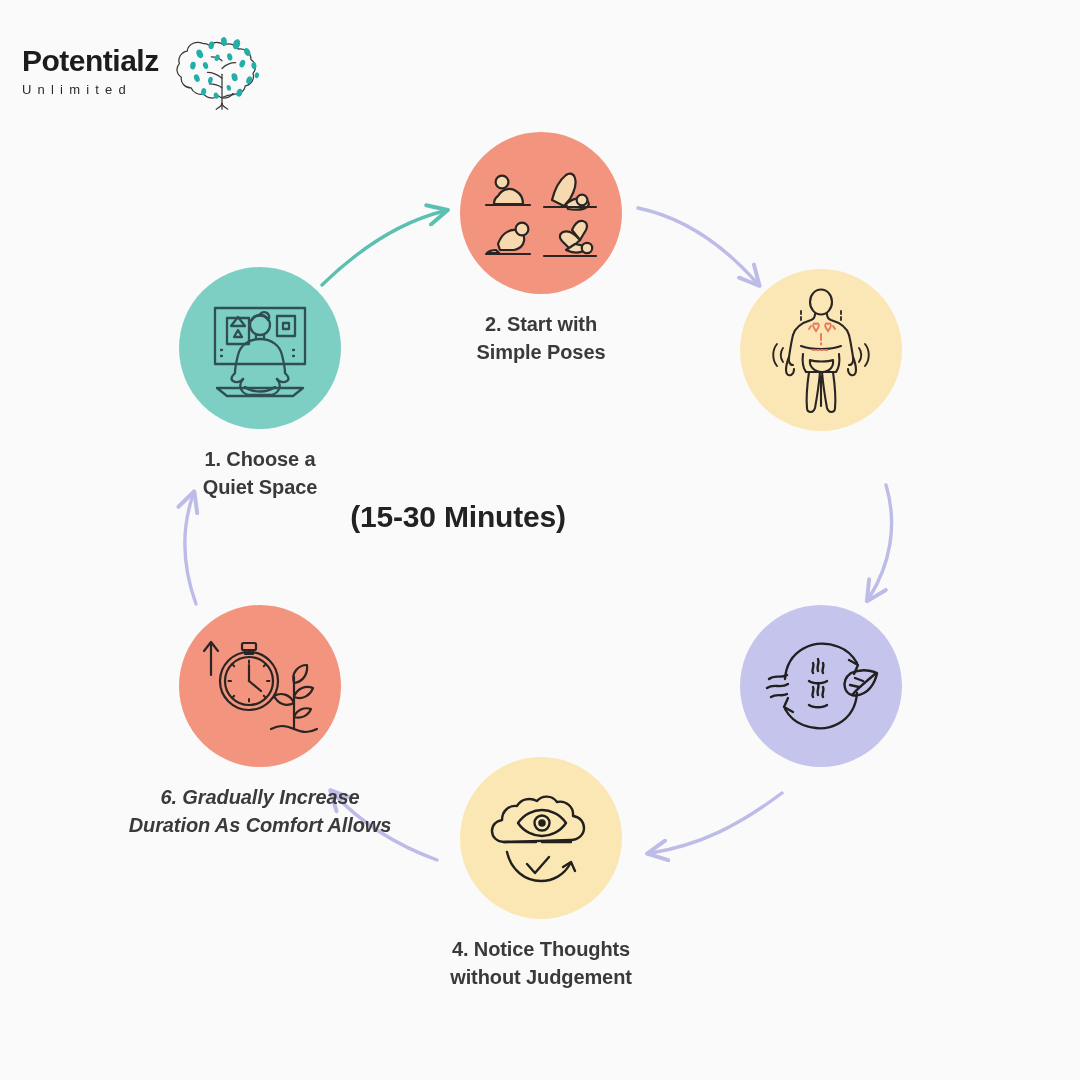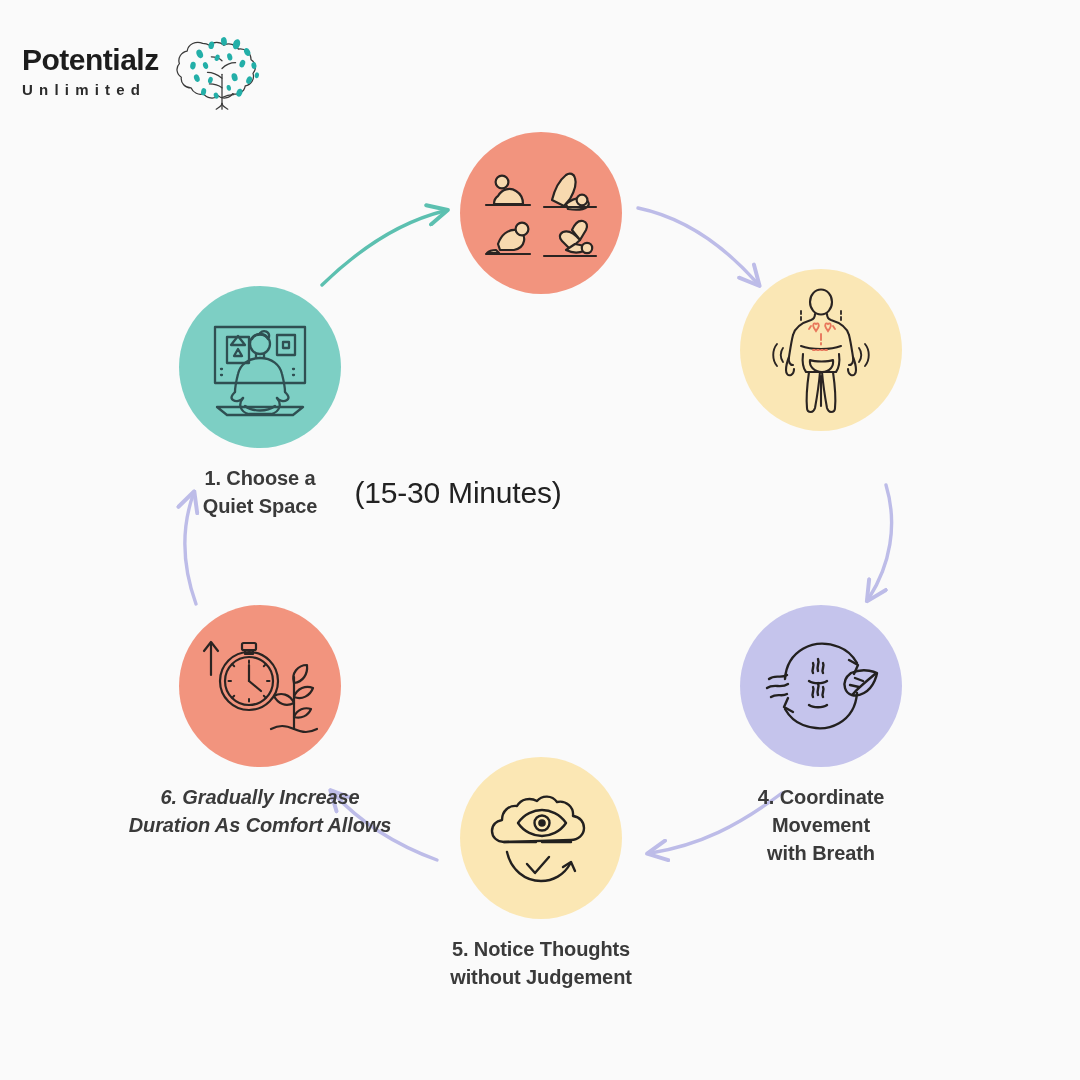--- a/index.html
+++ b/index.html
@@ -38,22 +38,22 @@
   }
   .brand-name {
     font-size: 30px;
     font-weight: 700;
     letter-spacing: -0.5px;
     color: #1c1c1c;
     line-height: 1.0;
     position: relative;
   }
   .brand-sub {
-    font-size: 15px;
-    font-weight: 700;
+    font-size: 13px;
+    font-weight: 400;
     letter-spacing: 6.2px;
     color: #2b2b2b;
     line-height: 1.0;
     margin-top: 7px;
   }
   .brain-mark {
     width: 98px;
     height: 92px;
     display: block;
   }
@@ -78,24 +78,24 @@
   .title-sub {
     font-size: 38px;
     font-weight: 700;
     letter-spacing: -0.3px;
     line-height: 1.1;
     margin-top: 16px;
     white-space: nowrap;
   }
   .title-note {
     font-size: 30px;
-    font-weight: 400;
+    font-weight: 700;
     letter-spacing: -0.2px;
     line-height: 1.1;
-    margin-top: 4px;
+    margin-top: 28px;
     white-space: nowrap;
   }
 
   
   .step {
     position: absolute;
     width: 260px;
     margin-left: -130px;
     text-align: center;
   }
@@ -114,21 +114,21 @@
     margin-top: 16px;
     font-size: 20px;
     font-weight: 700;
     color: #3a3a3a;
     line-height: 1.40;
     white-space: pre-line;
     letter-spacing: -0.1px;
   }
 
   
-  #step-1 { left: 260px; top: 286px; }
+  #step-1 { left: 260px; top: 267px; }
   #step-2 { left: 541px; top: 132px; }
   #step-3 { left: 821px; top: 269px; }
   #step-4 { left: 821px; top: 605px; }
   #step-5 { left: 541px; top: 757px; }
   #step-6 { left: 260px; top: 605px; font-style: italic; }
 
   
   #step-6 .step-label { width: 320px; margin-left: -30px; }
   #step-5 .step-label { width: 300px; margin-left: -20px; }
   #step-3 .step-label { width: 290px; margin-left: -15px; }
@@ -280,20 +280,22 @@
           <g fill="#F7D9AF">
             <path d="M92 70 c3 -7 7 -10 11 -9 c4 1 5 5 3 9 l-6 10 Z"></path>
             <path d="M100 80 c-6 -7 -12 -10 -17 -8 c-4 2 -4 6 -1 9 l8 8 Z"></path>
             <path d="M86 90 c6 3 13 3 18 1 c3 -1 3 -4 1 -5 l-10 -2 Z"></path>
             <circle cx="107" cy="88" r="5.2"></circle>
           </g>
           <path d="M64 96 H116" fill="none"></path>
         </g>
       </svg>
     </div>
+    <div class="step-label">2. Start with
+Simple Poses</div>
   </div>
 
   <div class="step" id="step-3">
     <div class="bubble" style="background:#FAE7B5">
       <svg width="108" height="128" viewBox="0 0 108 128">
         <g fill="none" stroke="#2a2422" stroke-width="2.1" stroke-linecap="round" stroke-linejoin="round">
 
           <ellipse cx="54" cy="16" rx="11" ry="12.5"></ellipse>
 
           <path d="M48 28 c0 3 -1 5 -4 6 c-10 3 -16 8 -18 15"></path>
@@ -359,23 +361,20 @@
           <path d="M10 52 c6 -5 12 0 18 -4"></path>
           <path d="M8 61 c7 -5 14 1 21 -4"></path>
           <path d="M12 70 c6 -4 11 0 16 -3"></path>
 
           <path d="M92 46 c14 -6 26 0 26 0 c0 0 -2 14 -13 20 c-9 5 -17 2 -19 -5 c-2 -7 2 -12 6 -15 Z"></path>
           <path d="M116 47 c-8 7 -16 13 -22 20"></path>
           <path d="M104 54 l-8 -3 M100 60 l-9 -2"></path>
         </g>
       </svg>
     </div>
-    <div class="step-label">4. Coordinate
-Movement
-with Breath</div>
   </div>
 
   <div class="step" id="step-5">
     <div class="bubble" style="background:#FBE7B4">
       <svg width="118" height="112" viewBox="0 0 118 112">
         <g fill="none" stroke="#22201f" stroke-width="2.4" stroke-linecap="round" stroke-linejoin="round">
 
           <path d="M22 60 c-7 0 -12 -5 -12 -11 c0 -6 4 -10 10 -11 c0 -9 7 -15 15 -14 c4 -7 13 -9 20 -5
                    c5 -6 15 -6 20 1 c9 -2 17 5 16 14 c7 1 11 6 11 12 c0 7 -6 12 -13 12 Z"></path>
 
@@ -386,21 +385,21 @@
           <circle cx="60" cy="41" r="7.5"></circle>
           <circle cx="60" cy="41" r="2.6" fill="#22201f"></circle>
 
           <path d="M25 70 c4 18 18 29 34 29 c12 0 23 -6 29 -17"></path>
           <path d="M81 85 L89 80 L93 89"></path>
 
           <path d="M45 82 l8 9 l14 -16"></path>
         </g>
       </svg>
     </div>
-    <div class="step-label">5. Notice Thoughts
+    <div class="step-label">4. Notice Thoughts
 without Judgement</div>
   </div>
 
   <div class="step" id="step-6">
     <div class="bubble" style="background:#F2947E">
       <svg width="122" height="110" viewBox="0 0 122 110">
         <g fill="none" stroke="#2a2422" stroke-width="2.2" stroke-linecap="round" stroke-linejoin="round">
 
           <path d="M12 44 V12"></path>
           <path d="M5 20 L12 11 L19 20"></path>

